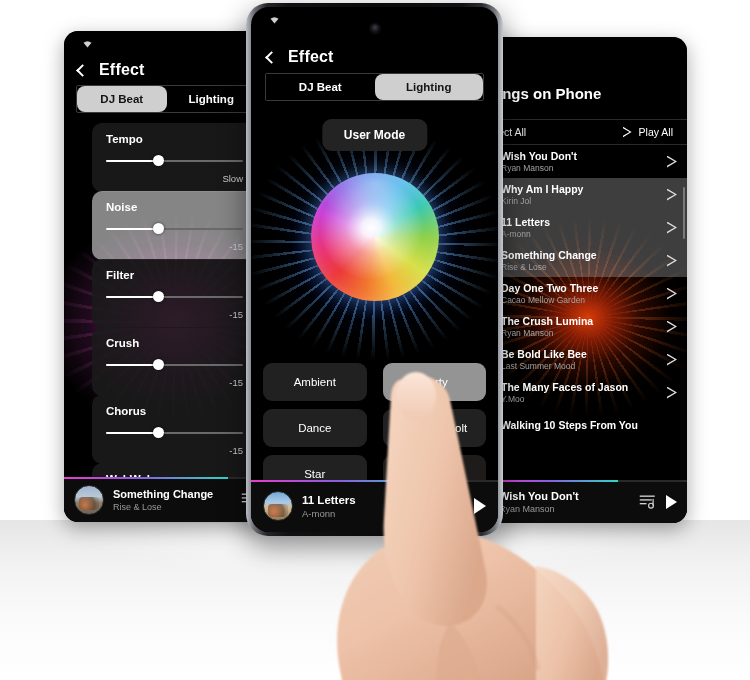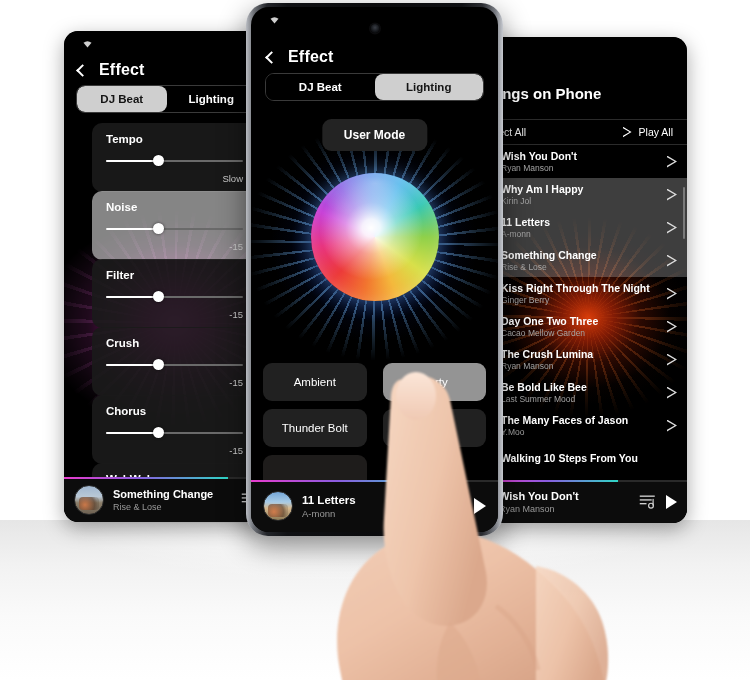--- a/index.html
+++ b/index.html
@@ -55,21 +55,21 @@
   }
 
   .statusbar{ position:absolute; top:0; left:0; right:0; height:22px; }
   .wifi{ position:absolute; left:18px; top:9px; width:11px; height:8px; }
 
   .appbar{ position:absolute; left:0; right:0; display:flex; align-items:center; gap:12px; }
   .back-chev{ width:9px; height:9px; border-left:2px solid #fff; border-bottom:2px solid #fff; transform:rotate(45deg); display:block; }
   .appbar .title{ color:#fff; font-size:16px; font-weight:bold; letter-spacing:.2px; }
 
   .segmented{
-    position:absolute; display:flex; border:1px solid #3a3a3a; border-radius:9px; overflow:hidden; background:#000;
+    position:absolute; display:flex; border:1px solid #3a3a3a; border-radius:2px; overflow:hidden; background:#000;
   }
   .seg{ flex:1; text-align:center; font-size:11.5px; font-weight:bold; padding:7px 0; }
   .seg.off{ color:#fff; background:#000; }
   .seg.on { color:#141414; background:#cfcfcf; border-radius:8px; }
 
   .card{
     position:absolute; left:28px; right:12px; border-radius:10px;
     background:rgba(26,26,26,.92); padding:10px 14px 8px;
   }
   .card.hl{ background:rgba(215,215,215,.62); }
@@ -324,20 +324,21 @@
       </div>
 
       <div class="usermode" style="top:112px;">User Mode</div>
 
       <div class="wheel" style="top:166px;"></div>
       <div class="wheel-gloss" style="top:166px;"></div>
 
       <div class="mode-grid" style="top:356px;">
         <div class="mode">Ambient</div>
         <div class="mode sel">Party</div>
+        <div class="mode">Dance</div>
         <div class="mode">Thunder Bolt</div>
         <div class="mode">Star</div>
         <div class="mode blank"></div>
       </div>
 
       <div class="player" style="height:52px;">
         <div class="prog">
           <div class="p-fill" style="width:78%"></div>
         </div>
         <div class="pl-row" style="padding:0 12px;">
@@ -381,25 +382,20 @@
             <span class="pb"></span>
           </div>
         <div class="song hl">
             <div class="st">11 Letters</div>
             <div class="sa">A-monn</div>
             <span class="pb"></span>
           </div>
         <div class="song hl">
             <div class="st">Something Change</div>
             <div class="sa">Rise &amp; Lose</div>
-            <span class="pb"></span>
-          </div>
-        <div class="song">
-            <div class="st">Kiss Right Through The Night</div>
-            <div class="sa">Ginger Berry</div>
             <span class="pb"></span>
           </div>
         <div class="song">
             <div class="st">Day One Two Three</div>
             <div class="sa">Cacao Mellow Garden</div>
             <span class="pb"></span>
           </div>
         <div class="song">
             <div class="st">The Crush Lumina</div>
             <div class="sa">Ryan Manson</div>

